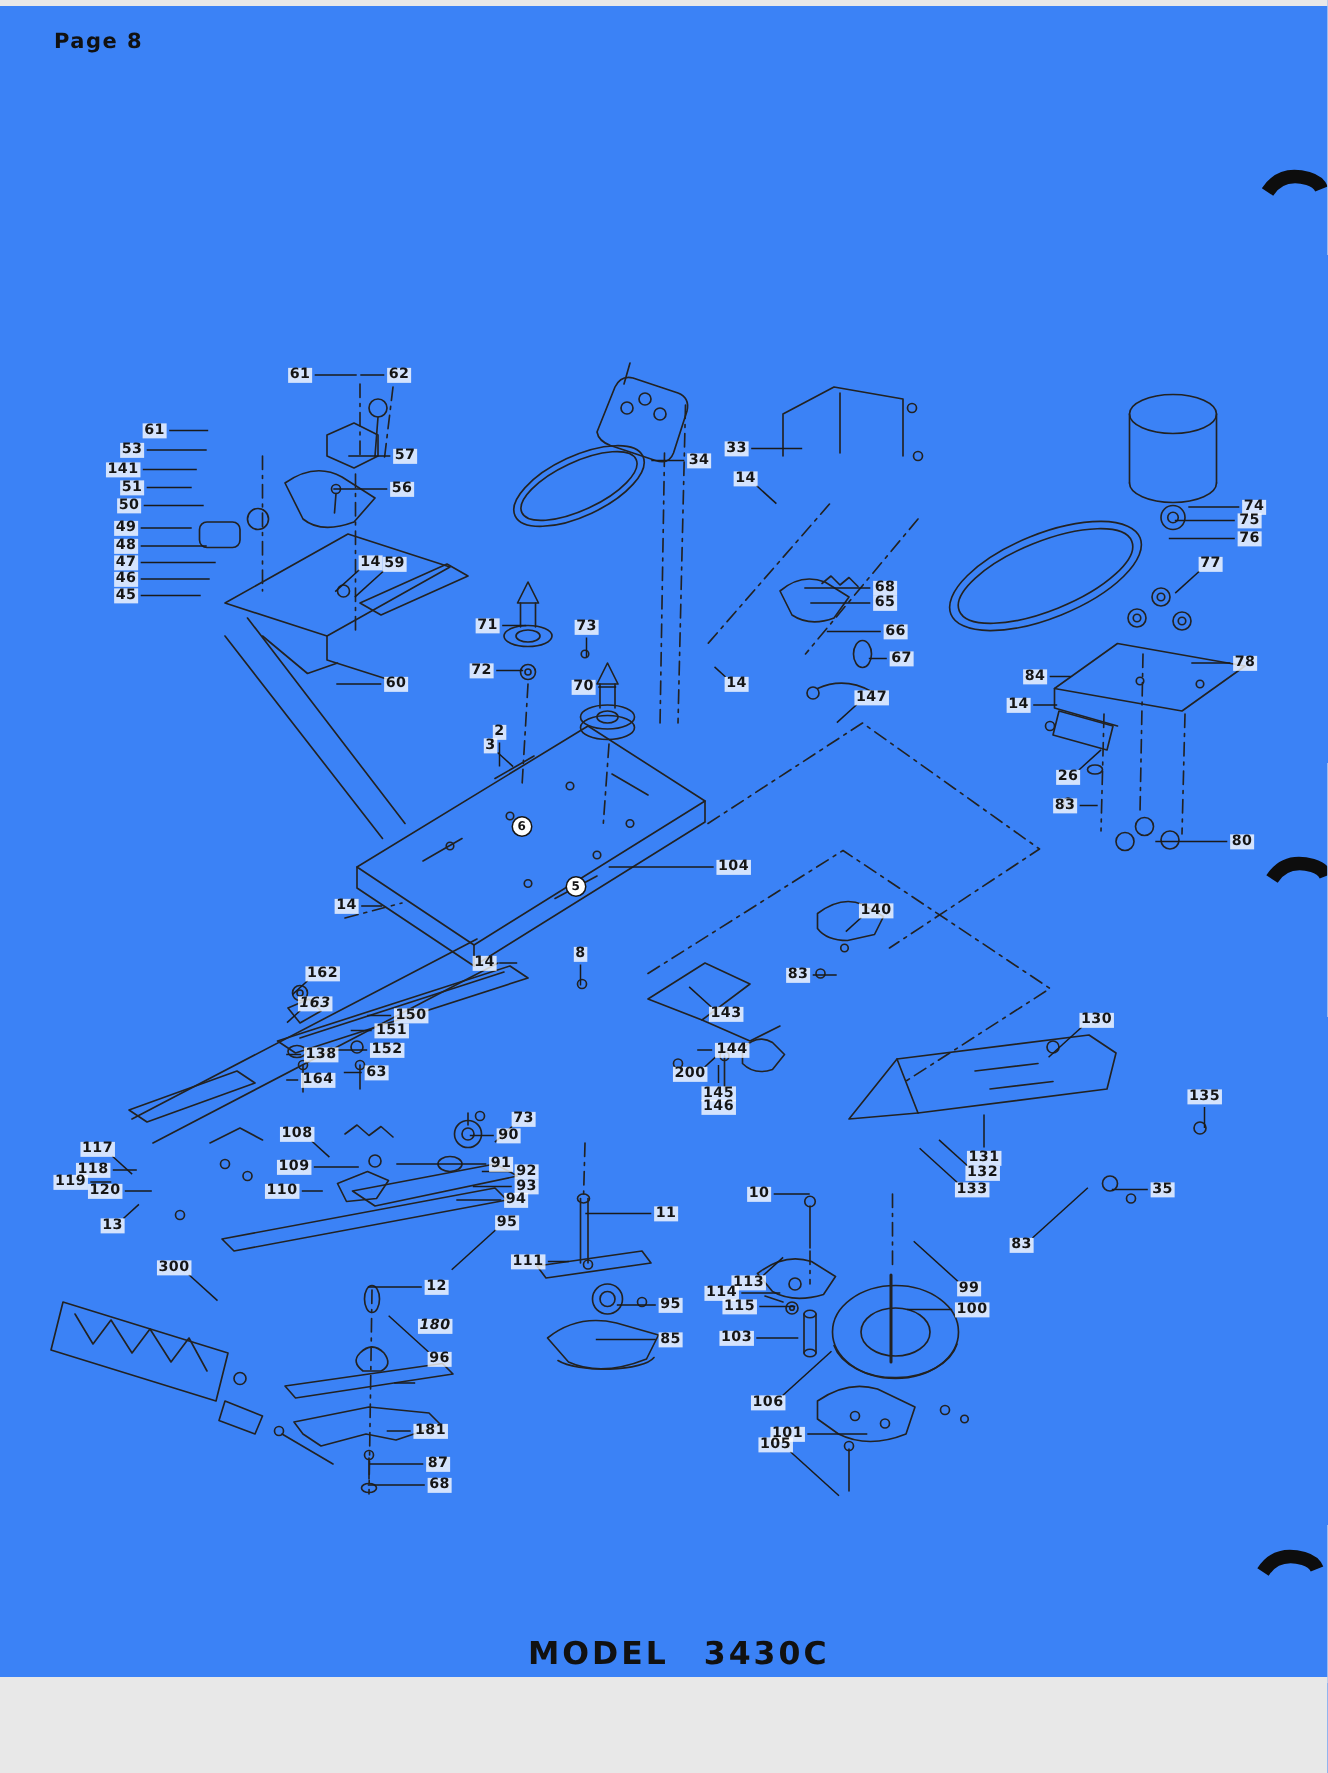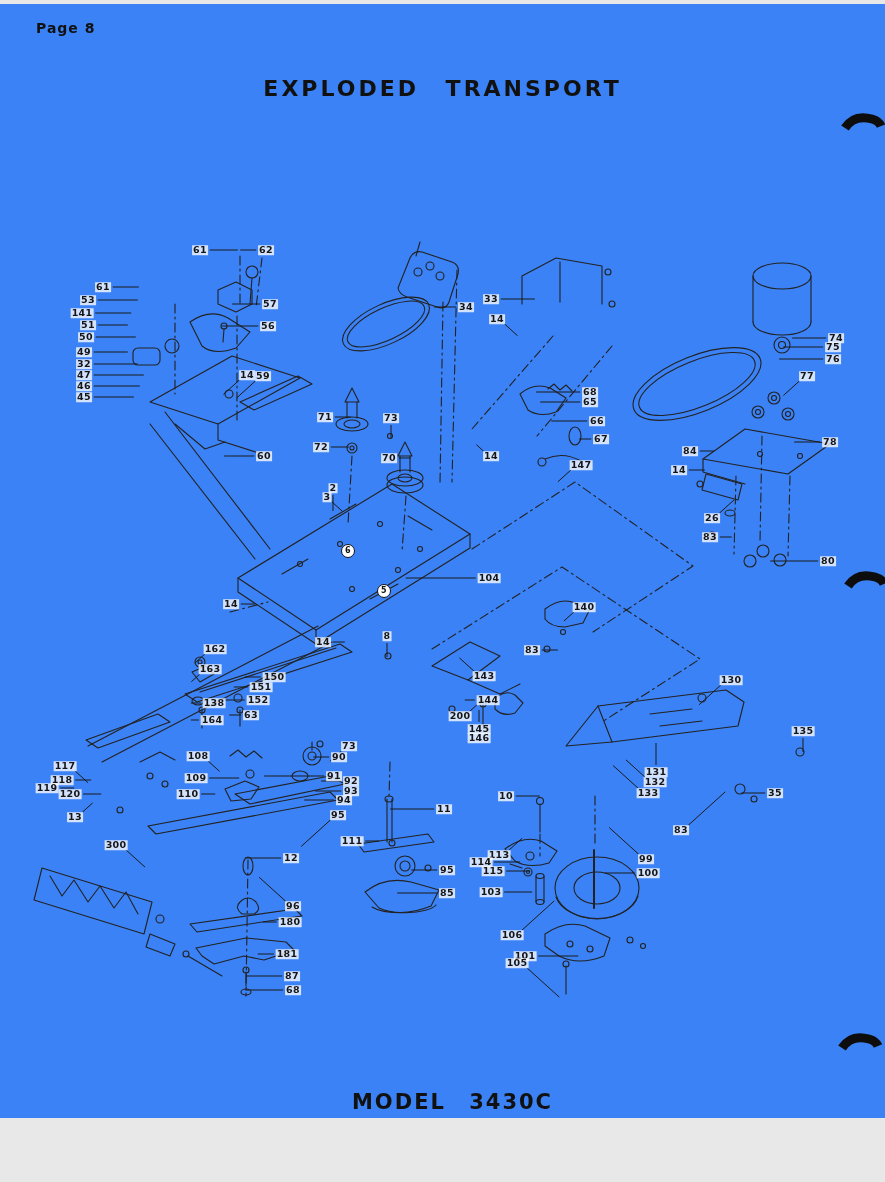--- a/index.html
+++ b/index.html
@@ -17,21 +17,20 @@
   .callout.circled{background:#fff;border:1.2px solid #151515;border-radius:50%;
            width:12px;height:12px;display:flex;align-items:center;justify-content:center;
            font-size:8px;padding:0;}
 </style>
 </head>
 <body>
 
 <div class="page">
 
   <div class="page-label">Page 8</div>
-  <div class="doc-title">EXPLODED TRANSPORT</div>
 
   <svg class="art" width="885" height="1182" viewBox="0 0 885 1182">
     <g stroke="#222" fill="none" stroke-width="1.1" stroke-linejoin="round" stroke-linecap="round">
 
       <g stroke-dasharray="9 4 2 4">
         <line x1="443" y1="298" x2="440" y2="480"></line>
         <line x1="457" y1="266" x2="452" y2="478"></line>
         <line x1="553" y1="332" x2="472" y2="425"></line>
         <line x1="612" y1="342" x2="537" y2="432"></line>
         <polyline points="472,545 575,478 693,562 593,628"></polyline>
@@ -368,21 +367,21 @@
       <div class="callout" style="left: 200px; top: 246px;">61</div>
       <div class="callout" style="left: 266px; top: 246px;">62</div>
       <div class="callout" style="left: 270px; top: 300px;">57</div>
       <div class="callout" style="left: 268px; top: 322px;">56</div>
       <div class="callout" style="left: 103px; top: 283px;">61</div>
       <div class="callout" style="left: 88px; top: 296px;">53</div>
       <div class="callout" style="left: 82px; top: 309px;">141</div>
       <div class="callout" style="left: 88px; top: 321px;">51</div>
       <div class="callout" style="left: 86px; top: 333px;">50</div>
       <div class="callout" style="left: 84px; top: 348px;">49</div>
-      <div class="callout" style="left: 84px; top: 360px;">32</div>
+      <div class="callout" style="left: 84px; top: 360px;">48</div>
       <div class="callout" style="left: 84px; top: 371px;">47</div>
       <div class="callout" style="left: 84px; top: 382px;">46</div>
       <div class="callout" style="left: 84px; top: 393px;">45</div>
       <div class="callout" style="left: 247px; top: 371px;">14</div>
       <div class="callout" style="left: 263px; top: 372px;">59</div>
       <div class="callout" style="left: 264px; top: 452px;">60</div>
       <div class="callout" style="left: 466px; top: 303px;">34</div>
       <div class="callout" style="left: 491px; top: 295px;">33</div>
       <div class="callout" style="left: 497px; top: 315px;">14</div>
       <div class="callout" style="left: 836px; top: 334px;">74</div>
@@ -409,21 +408,21 @@
       <div class="callout" style="left: 327px; top: 493px;">3</div>
       <div class="callout circled" style="left: 348px; top: 547px;">6</div>
       <div class="callout circled" style="left: 384px; top: 587px;">5</div>
       <div class="callout" style="left: 489px; top: 574px;">104</div>
       <div class="callout" style="left: 231px; top: 600px;">14</div>
       <div class="callout" style="left: 584px; top: 603px;">140</div>
       <div class="callout" style="left: 532px; top: 646px;">83</div>
       <div class="callout" style="left: 387px; top: 632px;">8</div>
       <div class="callout" style="left: 323px; top: 638px;">14</div>
       <div class="callout" style="left: 215px; top: 645px;">162</div>
-      <div class="callout" style="left: 210px; top: 665px;">163</div>
+      <div class="callout" style="left: 210px; top: 665px; font-style: italic;">163</div>
       <div class="callout" style="left: 274px; top: 673px;">150</div>
       <div class="callout" style="left: 261px; top: 683px;">151</div>
       <div class="callout" style="left: 258px; top: 696px;">152</div>
       <div class="callout" style="left: 214px; top: 699px;">138</div>
       <div class="callout" style="left: 251px; top: 711px;">63</div>
       <div class="callout" style="left: 212px; top: 716px;">164</div>
       <div class="callout" style="left: 484px; top: 672px;">143</div>
       <div class="callout" style="left: 488px; top: 696px;">144</div>
       <div class="callout" style="left: 460px; top: 712px;">200</div>
       <div class="callout" style="left: 479px; top: 725px;">145</div>
@@ -460,20 +459,20 @@
       <div class="callout" style="left: 493px; top: 867px;">115</div>
       <div class="callout" style="left: 491px; top: 888px;">103</div>
       <div class="callout" style="left: 646px; top: 855px;">99</div>
       <div class="callout" style="left: 648px; top: 869px;">100</div>
       <div class="callout" style="left: 512px; top: 931px;">106</div>
       <div class="callout" style="left: 525px; top: 952px;">101</div>
       <div class="callout" style="left: 517px; top: 959px;">105</div>
       <div class="callout" style="left: 116px; top: 841px;">300</div>
       <div class="callout" style="left: 291px; top: 854px;">12</div>
       <div class="callout" style="left: 293px; top: 902px;">96</div>
-      <div class="callout" style="left: 290px; top: 918px;">180</div>
+      <div class="callout" style="left: 290px; top: 880px; font-style: italic;">180</div>
       <div class="callout" style="left: 287px; top: 950px;">181</div>
       <div class="callout" style="left: 292px; top: 972px;">87</div>
       <div class="callout" style="left: 293px; top: 986px;">68</div>
     </div>
 
   <div class="model-label">MODEL 3430C</div>
 </div>
 
 </body></html>

